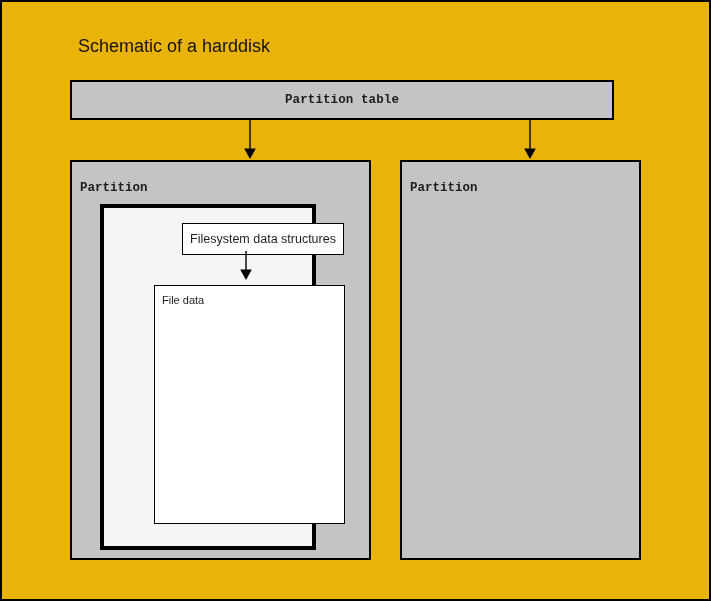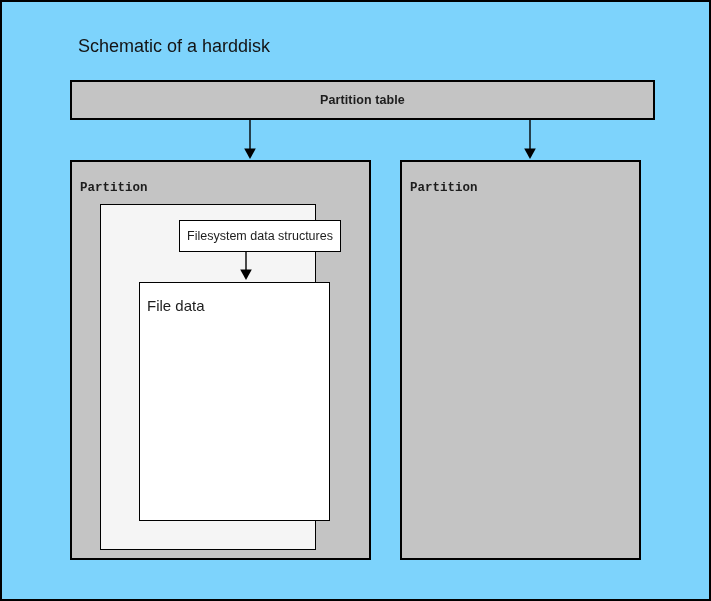--- a/index.html
+++ b/index.html
@@ -5,21 +5,21 @@
   html, body {
     margin: 0;
     padding: 0;
     background: #ffffff;
     font-family: "Liberation Sans", "DejaVu Sans", sans-serif;
   }
   .canvas {
     position: relative;
     width: 711px;
     height: 601px;
-    background: #7dd3fc;
+    background: #eab308;
     box-shadow: inset 0 0 0 2px #000000; 
     overflow: hidden;
   }
   .diagram-title {
     position: absolute;
     left: 78px;
     top: 35px;
     font-size: 18px;
     line-height: 22px;
     color: #141414;
@@ -28,25 +28,26 @@
   .node {
     position: absolute;
     box-sizing: border-box;
     background: #c4c4c4;
     border: 2px solid #000000;
     color: #1d1d1d;
   }
   .partition-table-bar {
     left: 70px;
     top: 80px;
-    width: 585px;
+    width: 544px;
     height: 40px;
     display: flex;
     align-items: center;
     justify-content: center;
+    font-family: Liberation Mono, monospace;
   }
   .bold-label {
     font-weight: 700;
     font-size: 12.5px;
     letter-spacing: 0.1px;
   }
   .partition-left {
     left: 70px;
     top: 160px;
     width: 301px;
@@ -67,49 +68,49 @@
     font-family: Liberation Mono, monospace;
   }
   .inner-fs-container {
     position: absolute;
     left: 28px;  
     top: 42px;   
     width: 216px;
     height: 346px;
     box-sizing: border-box;
     background: #f5f5f5;
-    border: 1px solid #000000;
+    border: 4px solid #000000;
   }
   .fs-structures-box {
     position: absolute;
     left: 78px;  
     top: 15px;   
     width: 162px;
     height: 32px;
     box-sizing: border-box;
     background: #ffffff;
     border: 1.5px solid #000000;
     display: flex;
     align-items: center;
     justify-content: center;
     font-size: 12.5px;
     color: #1d1d1d;
     white-space: nowrap;
   }
   .file-data-box {
     position: absolute;
-    left: 38px;  
+    left: 50px;  
     top: 77px;   
     width: 191px;
     height: 239px;
     box-sizing: border-box;
     background: #ffffff;
     border: 1.5px solid #000000;
-    padding: 14px 0 0 7px;
-    font-size: 15px;
+    padding: 8px 0 0 7px;
+    font-size: 11px;
     color: #1d1d1d;
   }
   .arrow-layer {
     position: absolute;
     left: 0;
     top: 0;
     width: 711px;
     height: 601px;
     pointer-events: none;
   }

